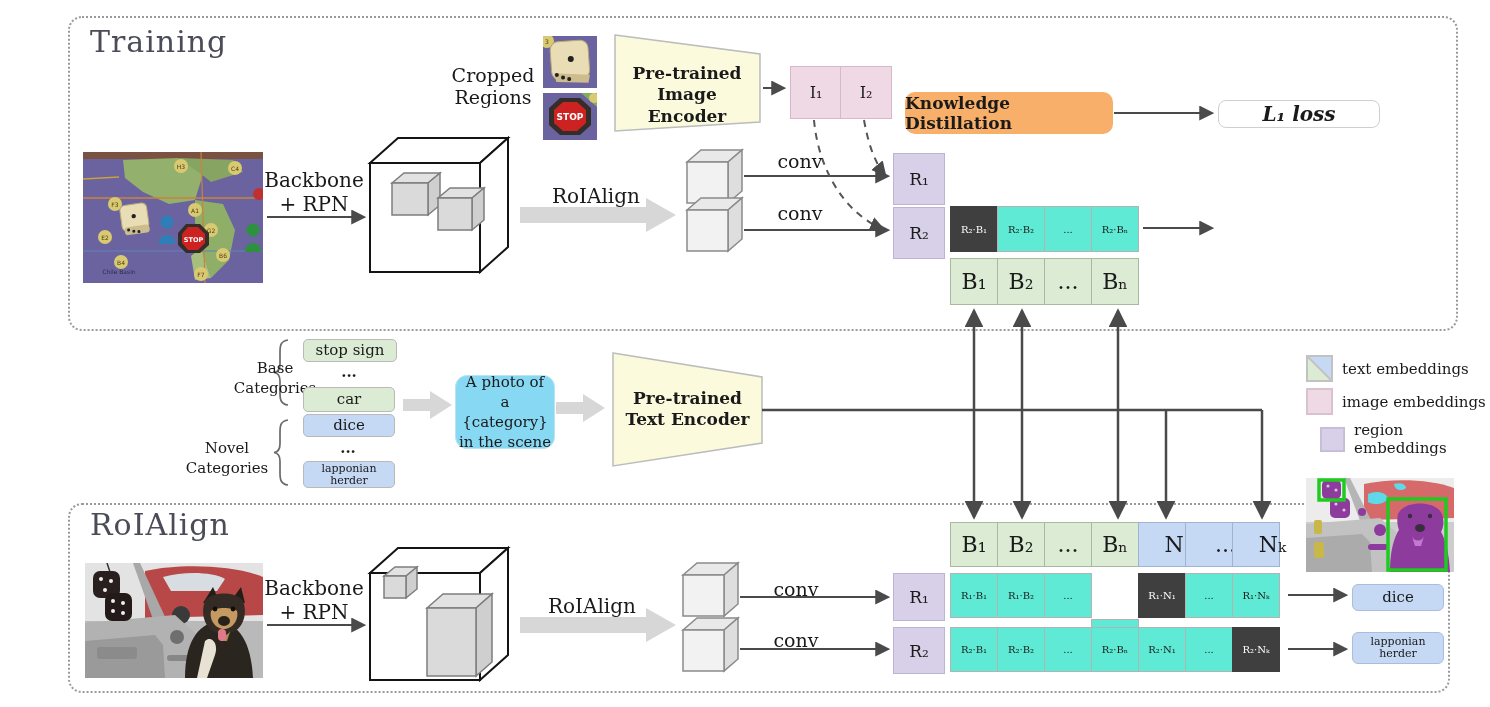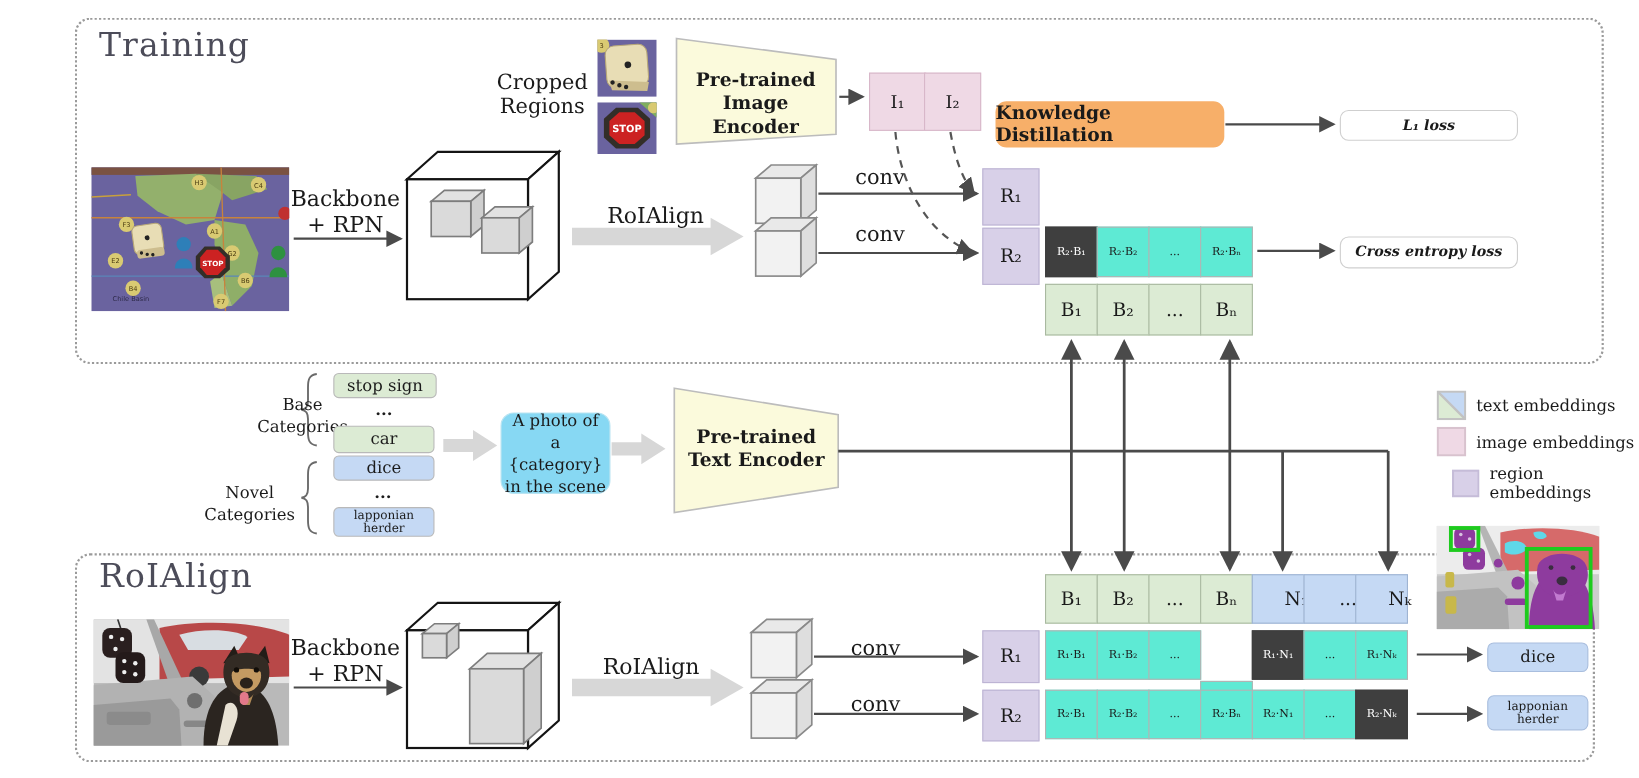--- a/index.html
+++ b/index.html
@@ -10,30 +10,30 @@
   .abs{position:absolute;z-index:3;}
   .title{font-size:30px;color:#4c4c59;letter-spacing:1px;}
   .lbl{text-align:center;}
   .pre{white-space:pre-line;}
   .b{font-weight:bold;}
   .cellrow{position:absolute;display:flex;z-index:3;}
   .cell{width:48px;box-sizing:border-box;border:1px solid #b3b3b3;margin-left:-1px;
         display:flex;align-items:center;justify-content:center;background:#5eead4;}
   .cell:first-child{margin-left:0;}
   .cell.small{font-size:10px;}
-  .cell.big{font-size:17px;}
+  .cell.big{font-size:22px;}
   .cell.green{background:#dcebd4;border-color:#a9b9a0;}
   .cell.blue{background:#c5d9f4;border-color:#9fb4d2;padding-left:33px;}
   .cell.dark{background:#3f3f3f;color:#fff;border-color:#3f3f3f;}
   .rbox{position:absolute;z-index:3;background:#d8d0e8;border:1px solid #bdb4d4;
         display:flex;align-items:center;justify-content:center;font-size:17px;}
   .ibox{position:absolute;z-index:3;background:#efd9e5;border:1px solid #d8b7c9;
         display:flex;align-items:center;justify-content:center;font-size:16px;}
   .lossbox{position:absolute;z-index:3;background:#fff;border:1.5px solid #cfcfcf;border-radius:8px;
-        display:flex;align-items:center;justify-content:center;font-size:13px;font-weight:bold;font-style:italic;}
+        display:flex;align-items:center;justify-content:center;font-size:20px;font-weight:bold;font-style:italic;}
   .kdbox{position:absolute;z-index:3;background:#f7af69;border-radius:10px;
         display:flex;align-items:center;justify-content:center;font-size:17px;font-weight:bold;}
   .catbox{position:absolute;z-index:3;border-radius:5px;display:flex;align-items:center;justify-content:center;
         font-size:15px;border:1px solid #b9b9b9;text-align:center;line-height:1.05;}
   .catbox.green{background:#dcebd4;}
   .catbox.blue{background:#c5d9f4;}
   .outbox{position:absolute;z-index:3;background:#c5d9f4;border:1px solid #a9bede;border-radius:6px;
         display:flex;align-items:center;justify-content:center;font-size:15px;text-align:center;line-height:1.1;}
   .promptbox{position:absolute;z-index:3;background:#87d8f3;border:1.5px solid #b9e4f2;border-radius:12px;
         display:flex;align-items:center;justify-content:center;font-size:15px;text-align:center;line-height:1.35;}
@@ -255,21 +255,20 @@
 
   <div class="abs lbl pre b" style="left:618px;top:63px;width:138px;font-size:17px;line-height:1.25;">Pre-trained
 Image Encoder</div>
 
   <div class="ibox" style="left:790px;top:66px;width:50px;height:51px;text-align:right;">I₁</div>
   <div class="ibox" style="left:840px;top:66px;width:50px;height:51px;">I₂</div>
 
   <div class="kdbox" style="left:905px;top:92px;width:208px;height:42px;">Knowledge Distillation</div>
 
   <div class="lossbox" style="left:1218px;top:100px;width:160px;height:26px;">L₁ loss</div>
-  <div class="lossbox" style="left:1218px;top:215px;width:160px;height:27px;">Cross entropy loss</div>
 
   <div class="abs lbl" style="left:755px;top:150px;width:90px;font-size:19px;">conv</div>
   <div class="abs lbl" style="left:755px;top:202px;width:90px;font-size:19px;">conv</div>
 
   <div class="rbox" style="left:893px;top:153px;width:50px;height:50px;">R₁</div>
   <div class="rbox" style="left:893px;top:207px;width:50px;height:50px;">R₂</div>
 
   <div class="cellrow" style="left:950px;top:206px;">
     <div class="cell small dark" style="height:46px;">R₂·B₁</div>
     <div class="cell small" style="height:46px;">R₂·B₂</div>

